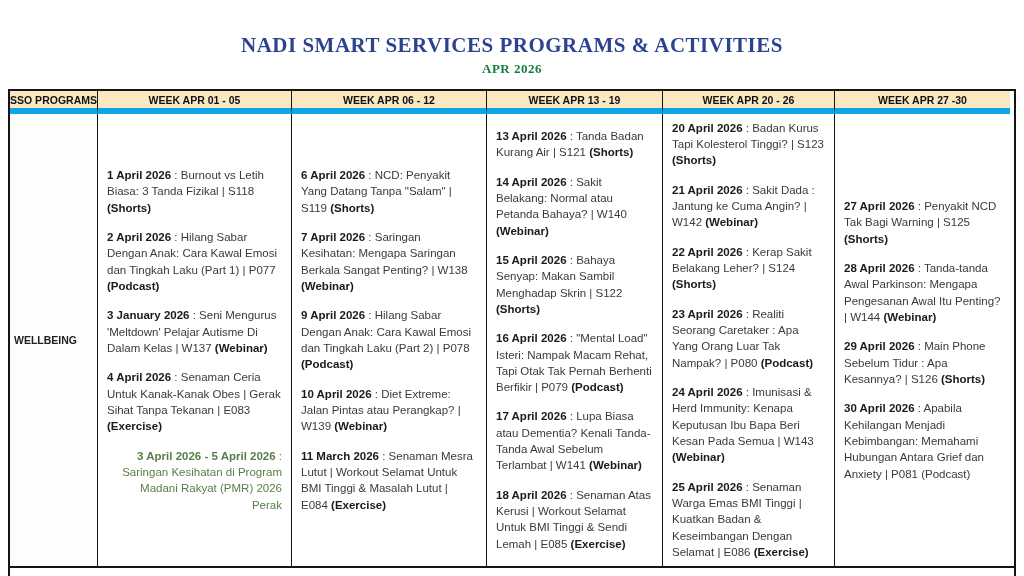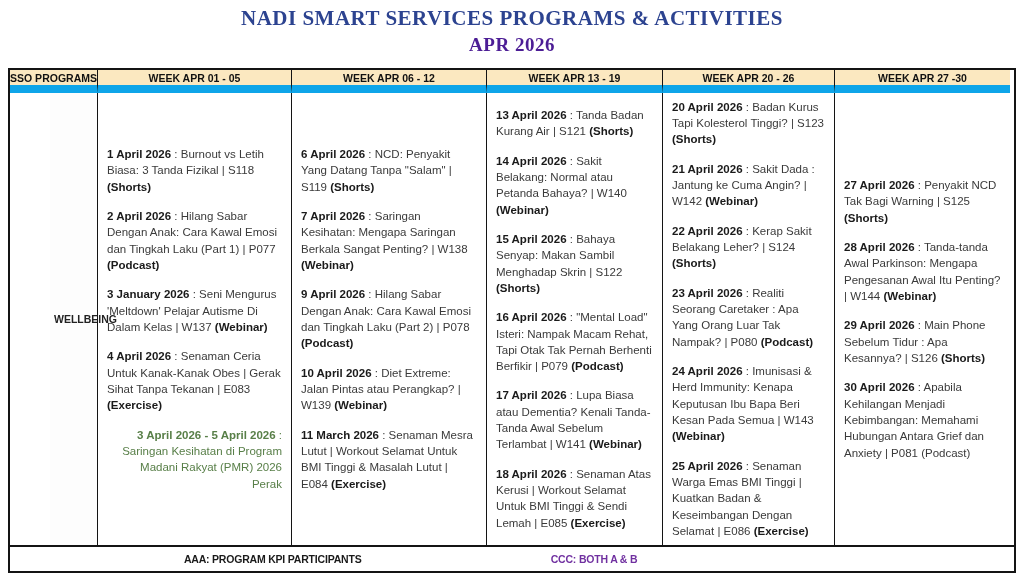--- a/index.html
+++ b/index.html
@@ -7,59 +7,59 @@
               font-family:"Liberation Sans", sans-serif; }
   .page { width:1024px; height:576px; background:#fff; padding-top:6px; }
 
   .title {
     text-align:center;
     font-family:"Liberation Serif", serif;
     font-weight:bold;
     font-size:21px;
     letter-spacing:.5px;
     color:#2c4390;
+    margin-top:27px;
   }
   .subtitle {
     text-align:center;
     font-family:"Liberation Serif", serif;
     font-weight:bold;
-    font-size:19px;
+    font-size:13px;
     letter-spacing:.5px;
-    color:#4c1d95;
+    color:#15803d;
     margin-top:3px;
   }
 
   .schedule {
     width:1008px;
     margin:12px auto 0 auto;
     border:2.5px solid #141414;
     background:#fff;
   }
   .hdr-row, .body-row {
     display:grid;
     grid-template-columns:87px 194px 195px 176px 172px 176px;
   }
   .hdr-cell {
     background:#fbe8c0;
     border-left:1.5px solid #141414;
-    border-bottom:8px solid #0ea5e9;
+    border-bottom:6px solid #0ea5e9;
     height:23px;
     display:flex; align-items:center; justify-content:center;
     font-size:10.5px; font-weight:bold; color:#111;
     white-space:nowrap;
   }
   .hdr-cell.first { border-left:none; }
 
   .body-row { height:452px; }
   .program-cell {
     display:flex; align-items:center; justify-content:flex-start;
     padding-left:4px;
     font-size:10.5px; font-weight:bold; color:#222;
     background:#fdfdfd;
-    margin-left:40px;
   }
   .body-cell {
     border-left:1.5px solid #141414;
     display:flex; flex-direction:column; justify-content:center;
     padding:6px 9px;
     font-size:11.5px; line-height:1.42; color:#3a3a3a;
     overflow:hidden;
   }
   .event { margin-bottom:13px; }
   .event:last-child { margin-bottom:0; }

